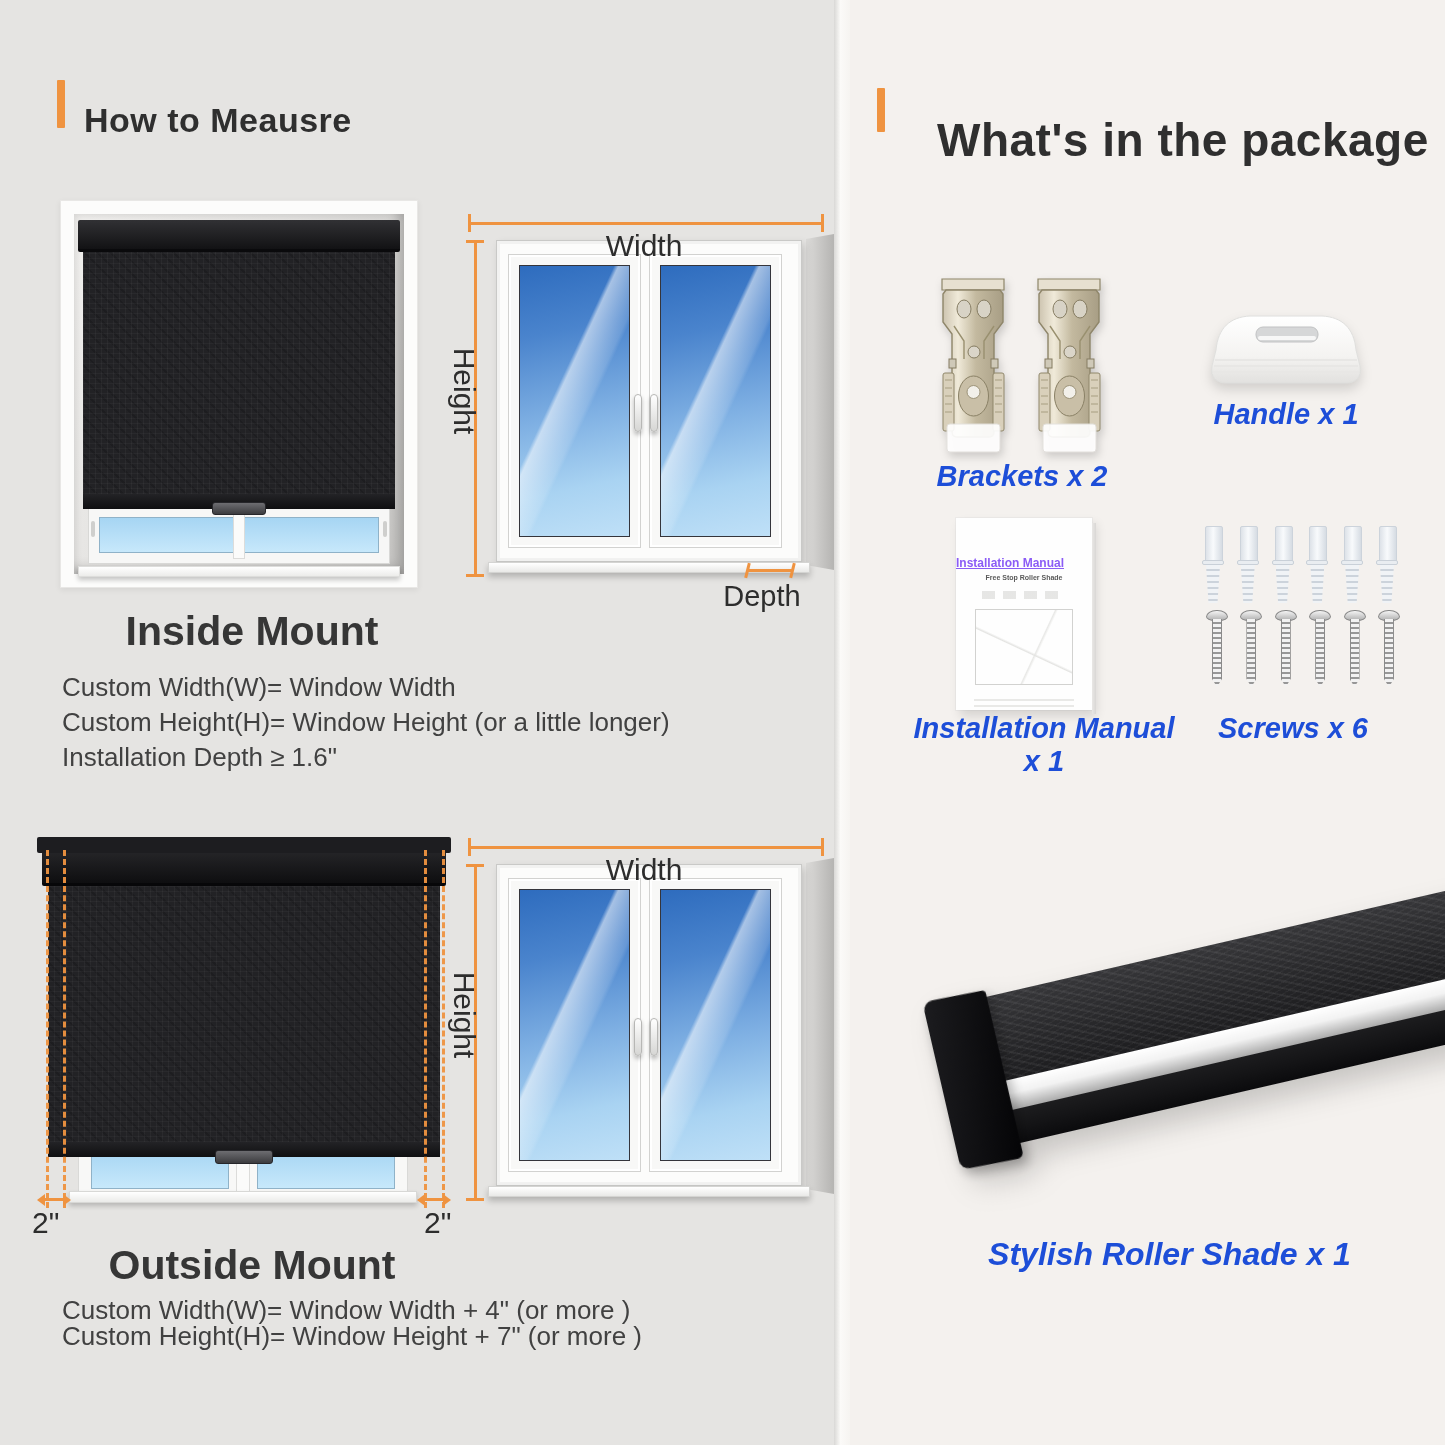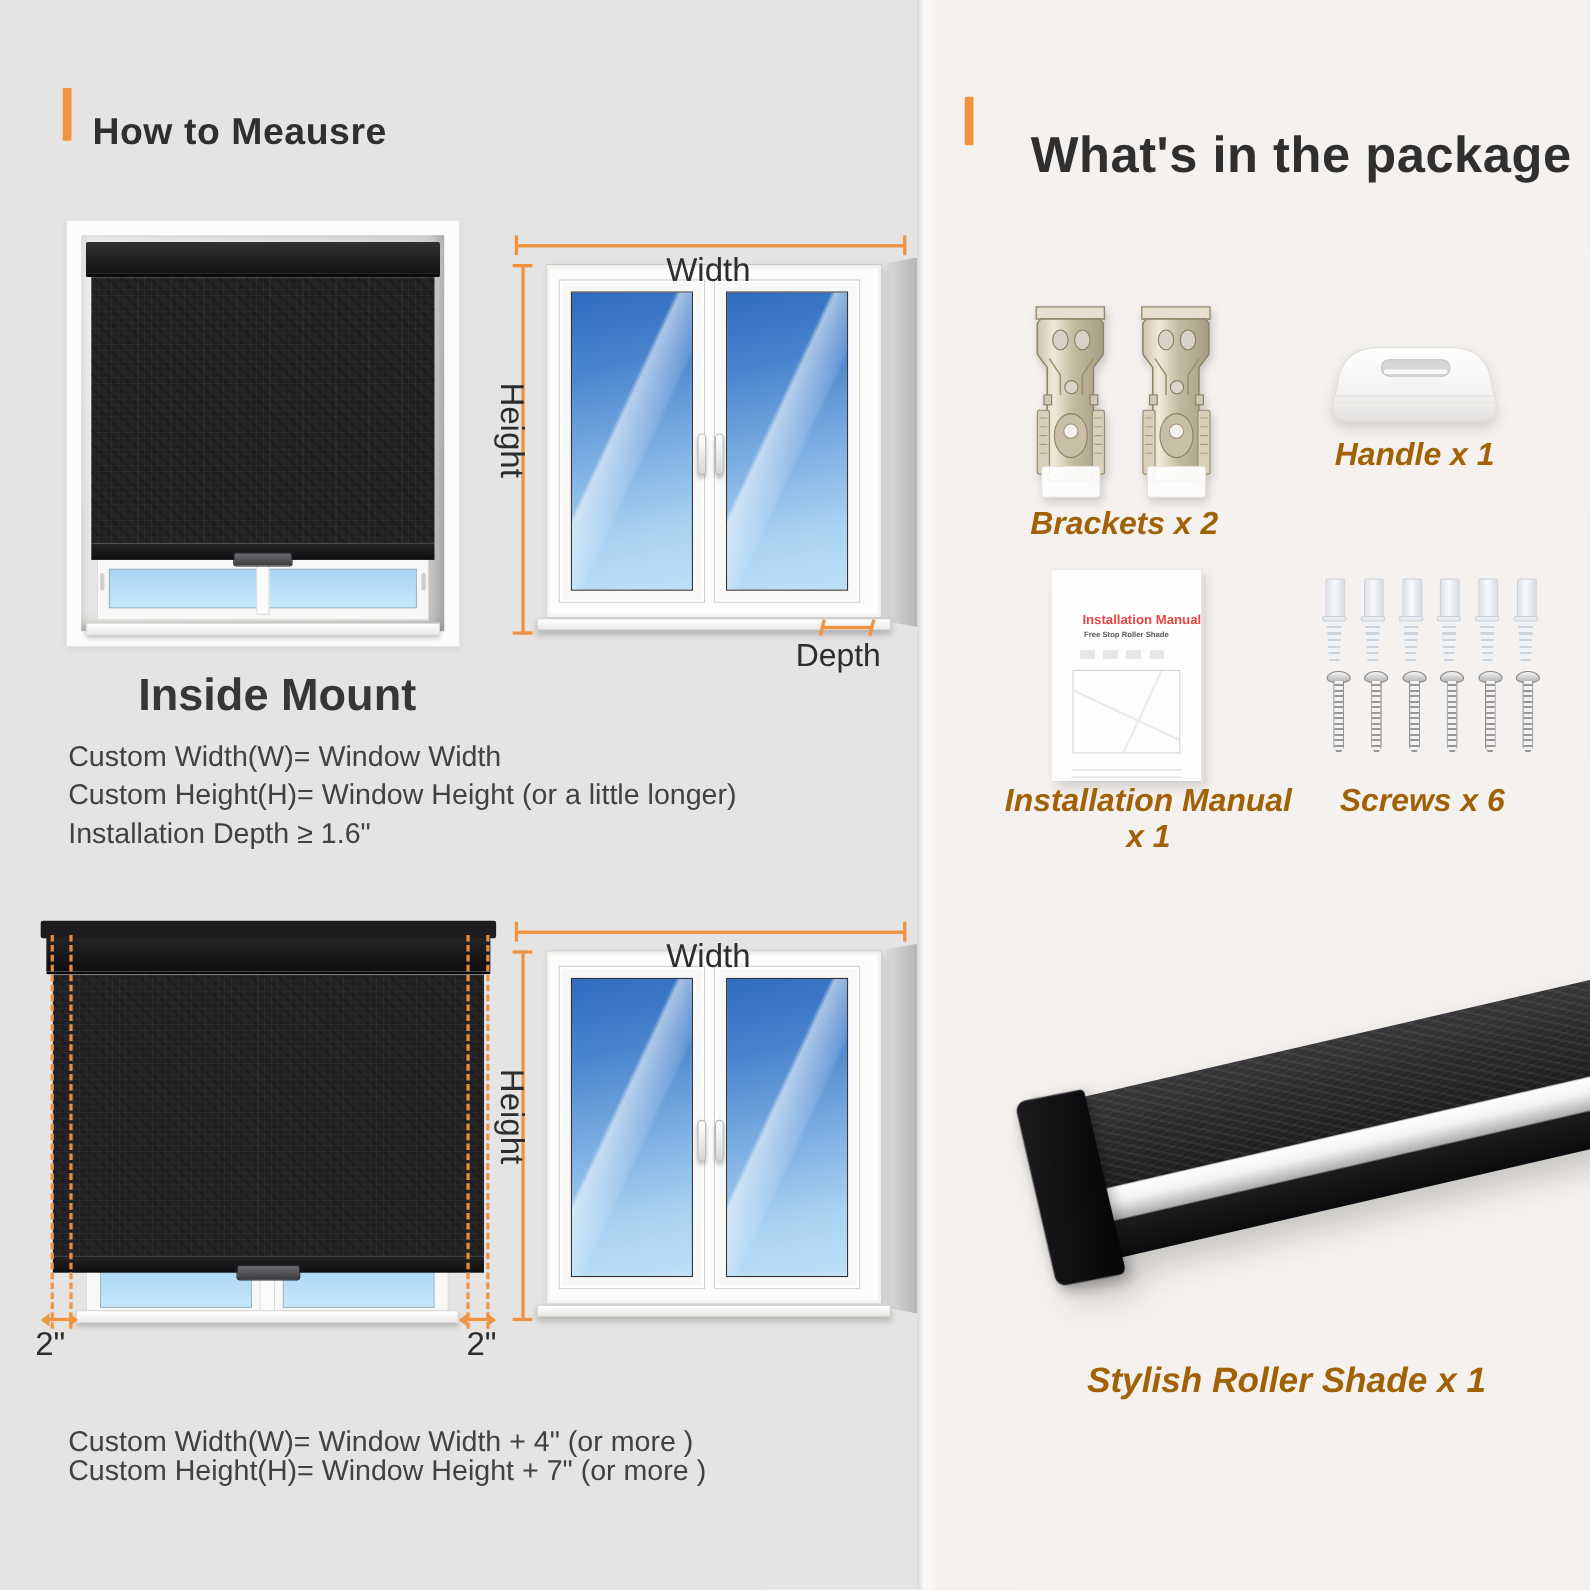--- a/index.html
+++ b/index.html
@@ -122,36 +122,36 @@
   .gap-measure { position:absolute; top:372px; width:22px; height:3px; background:var(--accent-orange,#EF9340); }
   .gap-measure::before { content:""; position:absolute; left:-6px; top:-4px;
     border-top:6px solid transparent; border-bottom:6px solid transparent; border-right:8px solid var(--accent-orange,#EF9340); }
   .gap-measure::after { content:""; position:absolute; right:-6px; top:-4px;
     border-top:6px solid transparent; border-bottom:6px solid transparent; border-left:8px solid var(--accent-orange,#EF9340); }
   .gm-l { left:15px; } .gm-r { left:395px; }
   .gap-label { position:absolute; top:380px; font-size:30px; color:#2d2d2d; }
   .gl-l { left:4px; } .gl-r { left:396px; }
 
   
-  .item-label { position:absolute; font-size:29px; font-weight:700; font-style:italic; color:#a16207; text-align:center; }
+  .item-label { position:absolute; font-size:29px; font-weight:700; font-style:italic; color:#1d4ed8; text-align:center; }
   .lbl-brackets { left:912px; top:460px; width:220px; }
   .lbl-handle   { left:1186px; top:398px; width:200px; }
   .lbl-manual   { left:903px;  top:712px; width:282px; }
   .lbl-screws   { left:1192px; top:712px; width:202px; }
   .lbl-shade    { left:872px;  top:1236px; width:595px; font-size:32px; }
 
   .bracket-svg { position:absolute; top:276px; width:74px; height:182px; filter:drop-shadow(2px 4px 4px rgba(0,0,0,.18)); }
   .bk-1 { left:936px; } .bk-2 { left:1032px; }
   .handle-svg { position:absolute; left:1202px; top:304px; width:168px; height:90px; filter:drop-shadow(0 6px 6px rgba(0,0,0,.14)); }
 
   .manual { position:absolute; left:956px; top:518px; width:136px; height:192px; background:#fefefe;
     box-shadow:4px 6px 10px rgba(0,0,0,.13), 0 0 0 1px #eceae8; }
   .manual::after { content:""; position:absolute; right:-4px; top:5px; bottom:-4px; width:4px;
     background:linear-gradient(90deg,#e9e7e5,#d9d7d5); }
-  .man-title { margin-top:38px; text-align:right; font-size:12px; font-weight:700; color:#ef4444; }
+  .man-title { margin-top:38px; text-align:left; font-size:12px; font-weight:700; color:#8b5cf6;text-decoration:underline; }
   .man-sub { margin-top:4px; text-align:center; font-size:7px; font-weight:700; color:#5a5a5a; }
   .man-icons { height:8px; margin:10px 26px 0;
     background:repeating-linear-gradient(90deg,#dcdcda 0 13px, transparent 13px 21px); opacity:.7; }
   .man-box { margin:10px auto 0; width:98px; height:76px; border:1px solid #d2d2d0; position:relative;
     background:
       linear-gradient(25deg, transparent 46%, #e4e4e2 47%, transparent 49%),
       linear-gradient(115deg, transparent 60%, #e8e8e6 61%, transparent 63%); }
   .man-fine { margin:14px 18px 0; height:10px;
     background:repeating-linear-gradient(#e9e9e7 0 2px, transparent 2px 6px); }
 
@@ -274,20 +274,21 @@
         </div>
       <div class="wd-handle hl"></div>
       <div class="wd-handle hr"></div>
       <div class="wd-sill"></div>
       <div class="wd-arrow-w"></div>
       <div class="wd-label wd-label-width">Width</div>
       <div class="wd-arrow-h"></div>
       <div class="wd-label wd-label-height">Height</div>
     </div>
 
+    <h2 class="mount-heading h-outside">Outside Mount</h2>
     <p class="body-line bl-o1">Custom Width(W)= Window Width + 4" (or more )</p>
     <p class="body-line bl-o2">Custom Height(H)= Window Height + 7" (or more )</p>
   </section>
 
   <section>
     <span class="accent-bar ab-right"></span>
     <h1 class="sec-title t-right">What's in the package</h1>
 
     <svg width="0" height="0" style="position:absolute">
       <defs>

